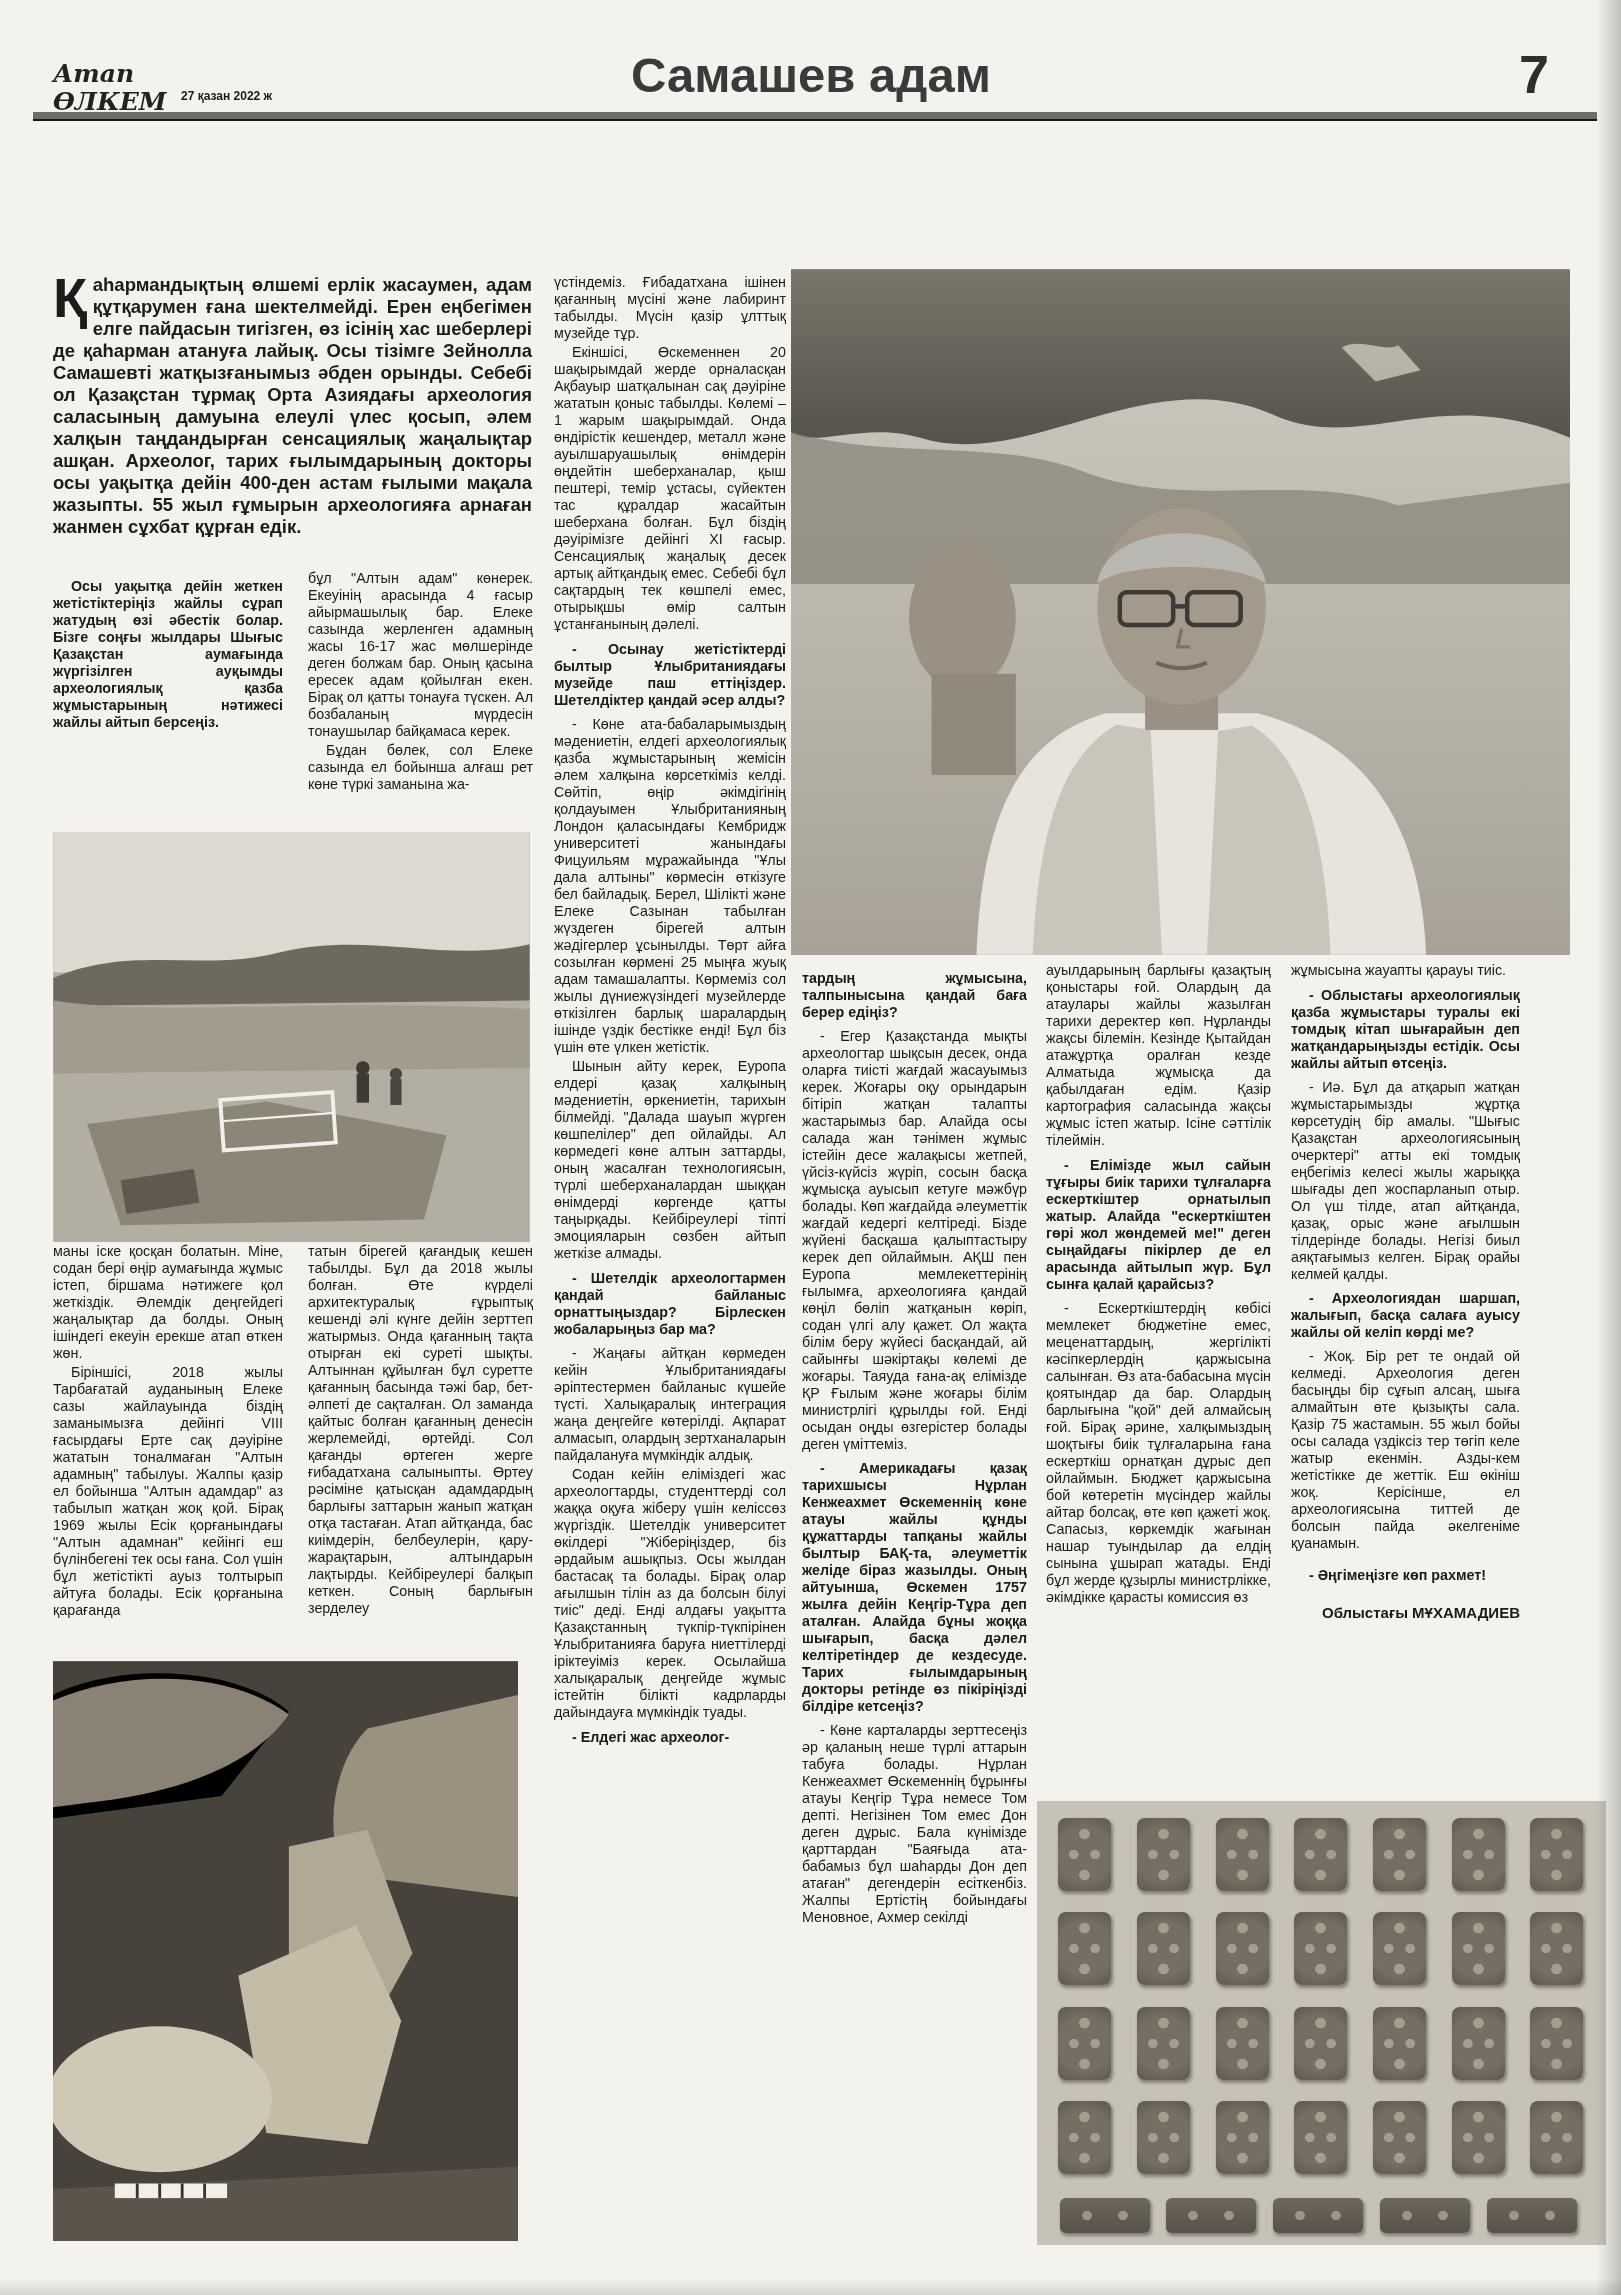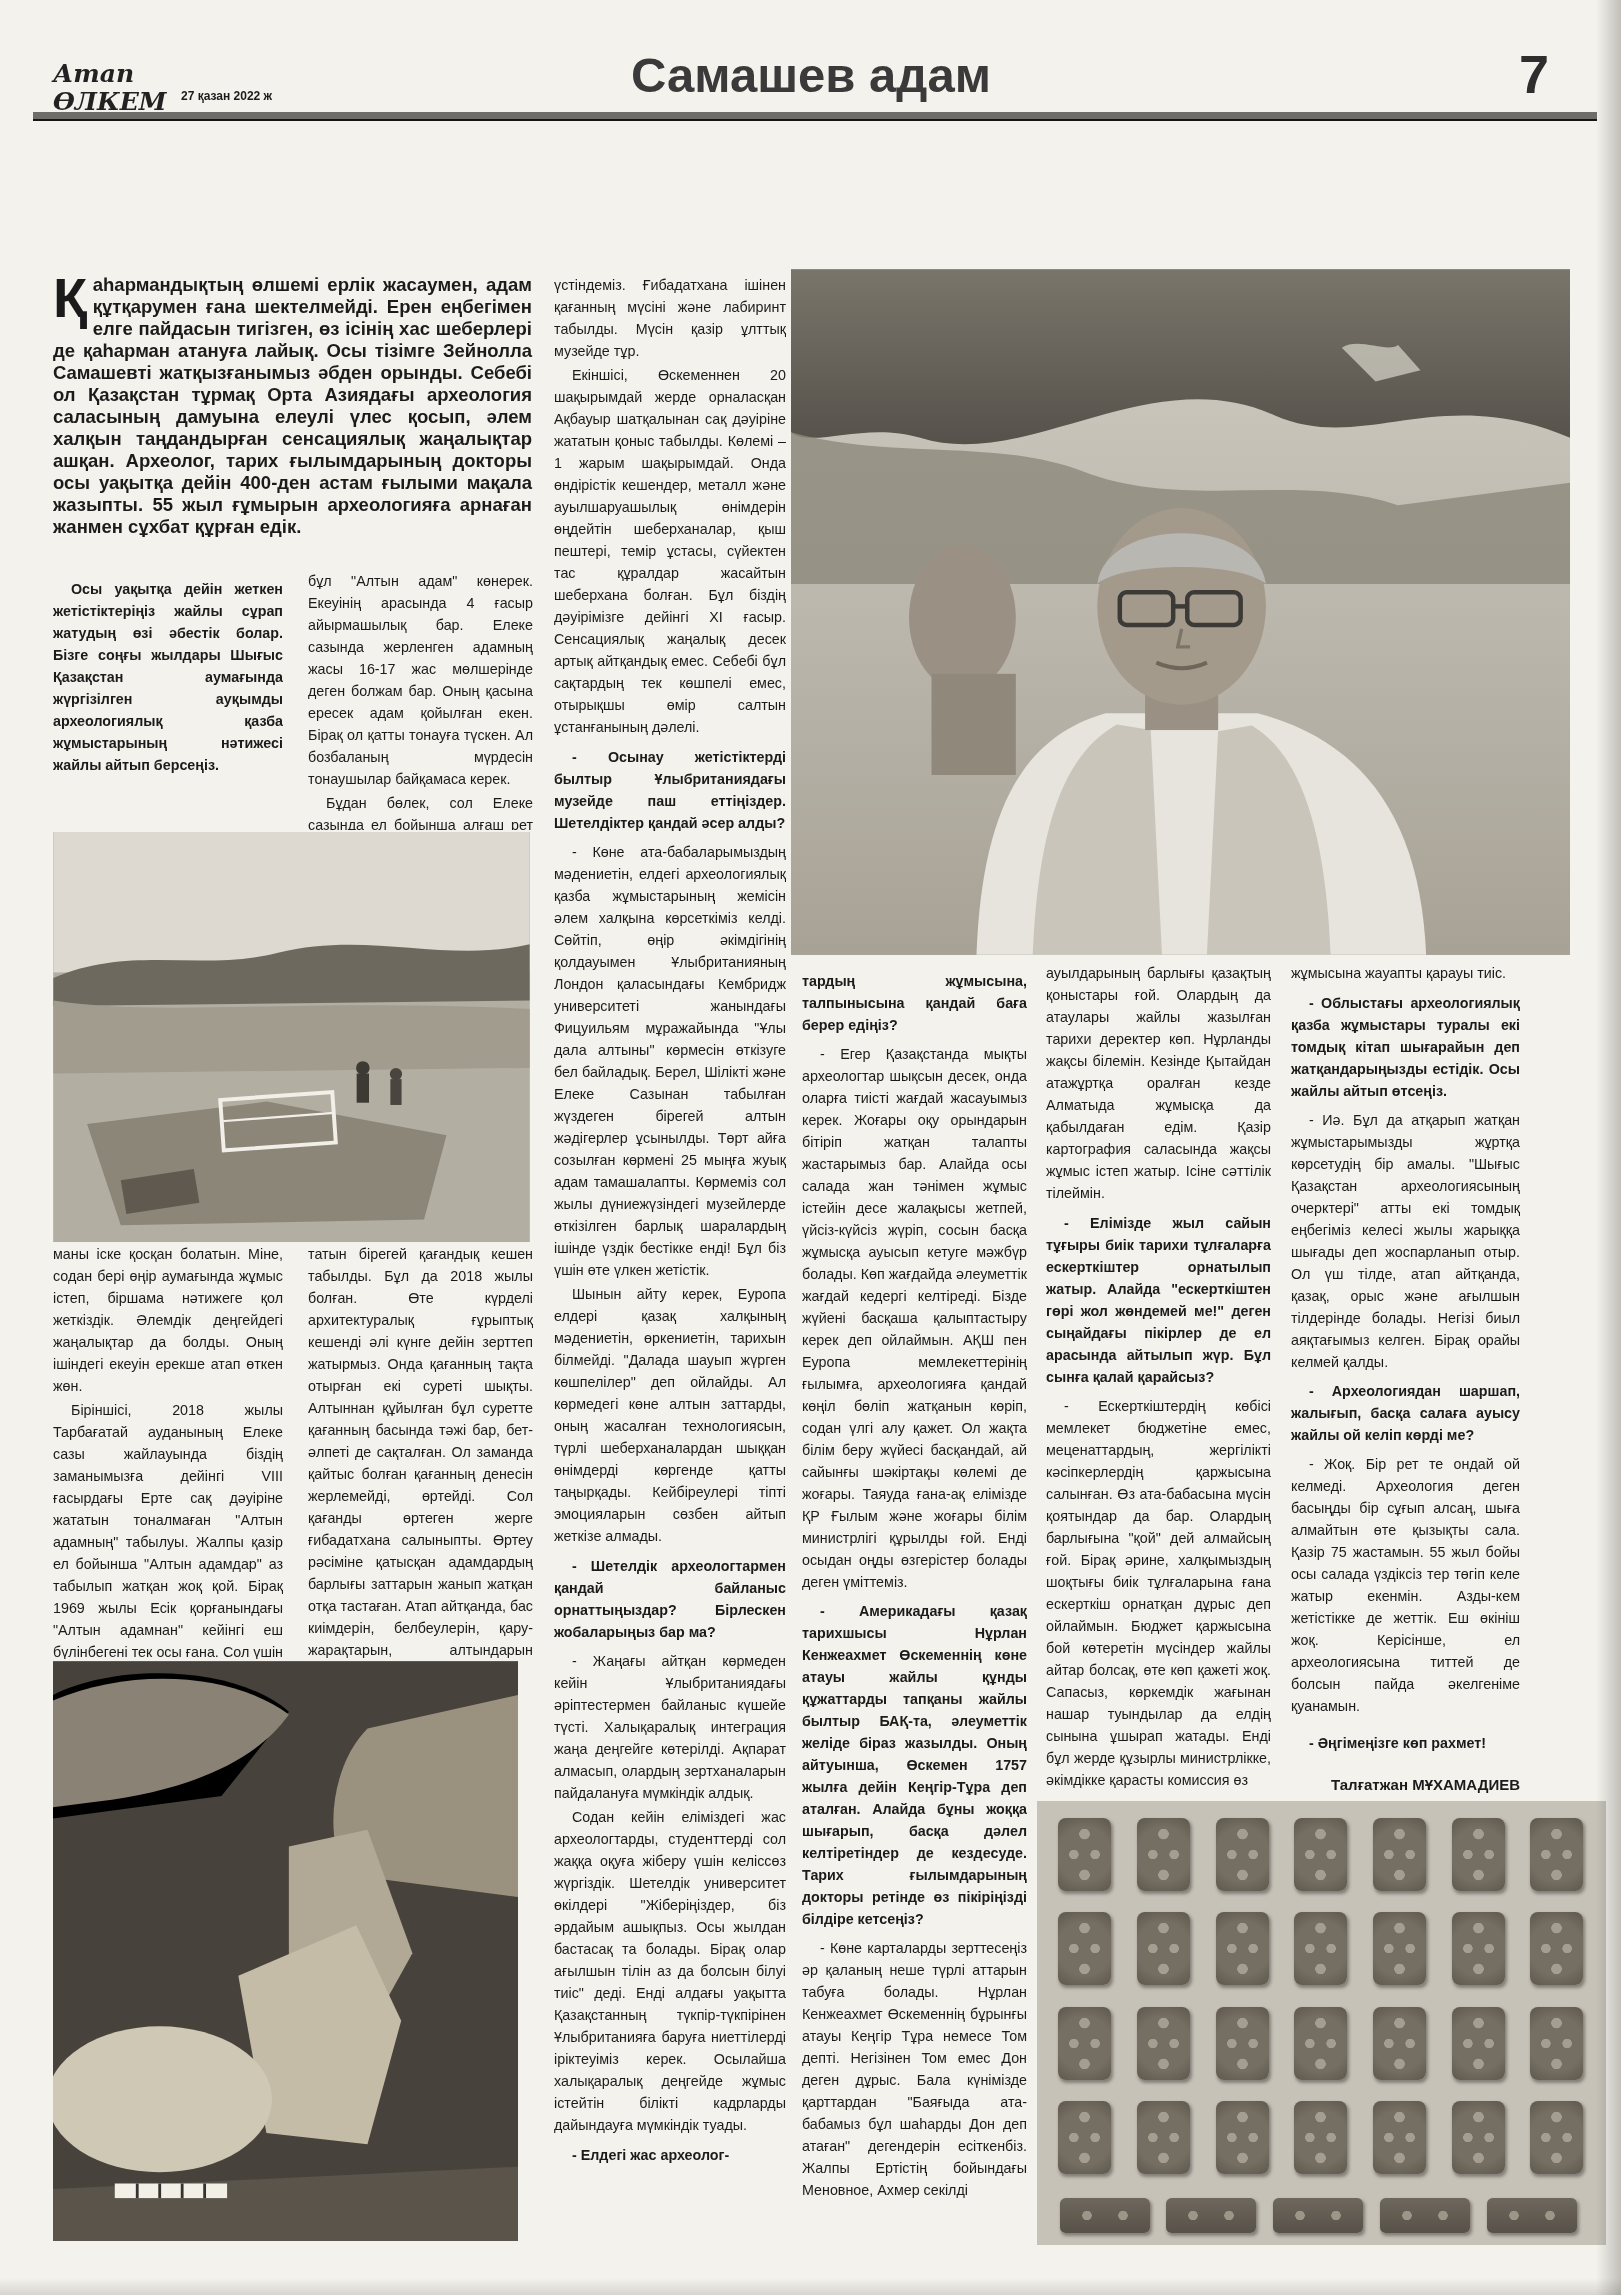--- a/index.html
+++ b/index.html
@@ -23,21 +23,21 @@
   
   .headline{position:absolute;left:34px;top:135px;width:1554px;text-align:center;
         font-weight:bold;font-size:53px;line-height:63px;letter-spacing:-1.1px;color:#111;}
 
   
   .lede{position:absolute;left:53px;top:274px;width:479px;font-weight:bold;
         font-size:18.5px;line-height:22px;text-align:justify;}
   .dropcap{float:left;font-size:56px;line-height:42px;padding:3.4px 5.6px 0 0;font-weight:bold;}
 
   
-  .col{position:absolute;text-align:justify;font-size:14.3px;line-height:22px;overflow:hidden;}
+  .col{position:absolute;text-align:justify;font-size:14.3px;line-height:17px;overflow:hidden;}
   .col p{margin:0 0 2.2px 0;text-indent:18px;}
   .col p.cont,.col p.question-cont{text-indent:0;}
   .col p.question,.col p.question-cont{font-weight:bold;margin:7.9px 0 6.7px 0;}
   .col p.signoff{font-weight:bold;margin-top:14.6px;}
   .col p.byline{font-weight:bold;text-align:right;text-indent:0;margin-top:20px;font-size:15px;}
 
   #col-c1a{left:53px;  top:570px;width:230px;height:260px;}
   #col-c1b{left:53px;  top:1243px;width:230px;height:416px;}
   #col-c2a{left:308px; top:570px;width:225px;height:260px;}
   #col-c2b{left:308px; top:1243px;width:225px;height:416px;}
@@ -230,19 +230,19 @@
       <p class="question">- Елімізде жыл сайын тұғыры биік тарихи тұлғаларға ескерткіштер орнатылып жатыр. Алайда "ескерткіштен гөрі жол жөндемей ме!" деген сыңайдағы пікірлер де ел арасында айтылып жүр. Бұл сынға қалай қарайсыз?</p>
       <p class="answer">- Ескерткіштердің көбісі мемлекет бюджетіне емес, меценаттардың, жергілікті кәсіпкерлердің қаржысына салынған. Өз ата-бабасына мүсін қоятындар да бар. Олардың барлығына "қой" дей алмайсың ғой. Бірақ әрине, халқымыздың шоқтығы биік тұлғаларына ғана ескерткіш орнатқан дұрыс деп ойлаймын. Бюджет қаржысына бой көтеретін мүсіндер жайлы айтар болсақ, өте көп қажеті жоқ. Сапасыз, көркемдік жағынан нашар туындылар да елдің сынына ұшырап жатады. Енді бұл жерде құзырлы министрлікке, әкімдікке қарасты комиссия өз</p>
     </div>
   <div class="col" id="col-c6">
       <p class="cont">жұмысына жауапты қарауы тиіс.</p>
       <p class="question">- Облыстағы археологиялық қазба жұмыстары туралы екі томдық кітап шығарайын деп жатқандарыңызды естідік. Осы жайлы айтып өтсеңіз.</p>
       <p class="answer">- Иә. Бұл да атқарып жатқан жұмыстарымызды жұртқа көрсетудің бір амалы. "Шығыс Қазақстан археологиясының очерктері" атты екі томдық еңбегіміз келесі жылы жарыққа шығады деп жоспарланып отыр. Ол үш тілде, атап айтқанда, қазақ, орыс және ағылшын тілдерінде болады. Негізі биыл аяқтағымыз келген. Бірақ орайы келмей қалды.</p>
       <p class="question">- Археологиядан шаршап, жалығып, басқа салаға ауысу жайлы ой келіп көрді ме?</p>
       <p class="answer">- Жоқ. Бір рет те ондай ой келмеді. Археология деген басыңды бір сұғып алсаң, шыға алмайтын өте қызықты сала. Қазір 75 жастамын. 55 жыл бойы осы салада үздіксіз тер төгіп келе жатыр екенмін. Азды-кем жетістікке де жеттік. Еш өкініш жоқ. Керісінше, ел археологиясына титтей де болсын пайда әкелгеніме қуанамын.</p>
       <p class="signoff">- Әңгімеңізге көп рахмет!</p>
-      <p class="byline">Талғатжан МҰХАМАДИЕВ</p>
+      <p class="byline">Облыстағы МҰХАМАДИЕВ</p>
     </div>
 
   <div class="scan-edge-right"></div>
   <div class="scan-edge-bottom"></div>
 </div>
 
 
 </body></html>

